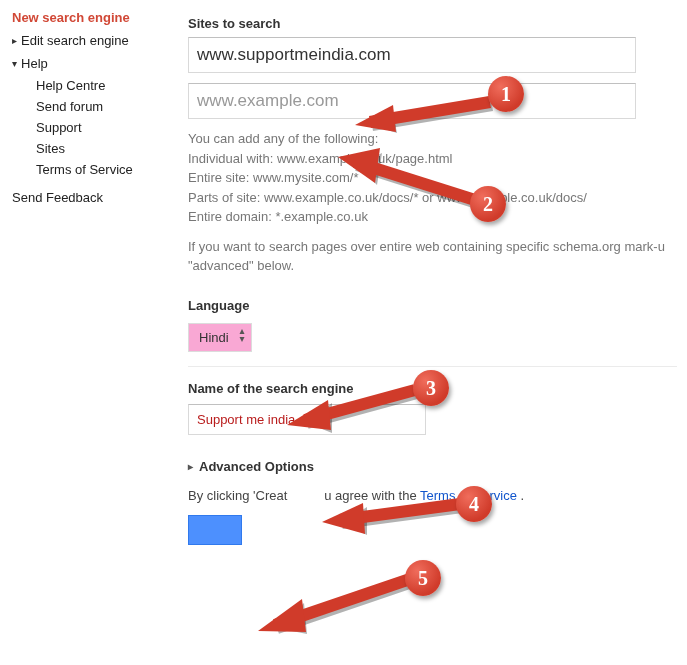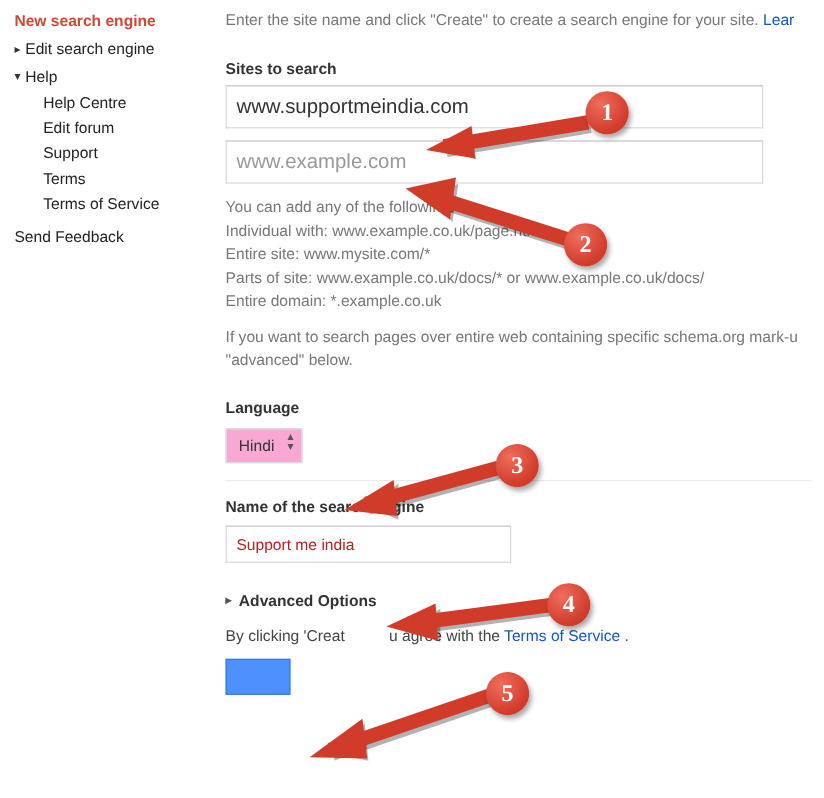--- a/index.html
+++ b/index.html
@@ -185,42 +185,38 @@
     </div>
     <div class="sb-link">
       <span class="tri">▾</span>
       <span>Help</span>
     </div>
     <div class="sb-sub">
       <div class="sb-link">
           <span>Help Centre</span>
         </div>
       <div class="sb-link">
-          <span>Edit forum</span>
+          <span>Send forum</span>
         </div>
       <div class="sb-link">
           <span>Support</span>
         </div>
       <div class="sb-link">
-          <span>Terms</span>
+          <span>Sites</span>
         </div>
       <div class="sb-link">
           <span>Terms of Service</span>
         </div>
     </div>
     <div class="sb-link" style="margin-top:6px;text-align:right;">
       <span>Send Feedback</span>
     </div>
   </div>
 
   <div class="main">
-    <div class="instr">
-      <span>Enter the site name and click "Create" to create a search engine for your site.</span>
-      <span class="link-blue">Lear</span>
-    </div>
 
     <div class="section-label">Sites to search</div>
     <input class="text-input" value="www.supportmeindia.com" style="">
     <input class="text-input" placeholder="www.example.com" style="">
 
     <div class="hint">
       <div>You can add any of the following:</div>
       <div>
         <span>Individual with:</span>
         <span>www.example.co.uk/page.html</span>

